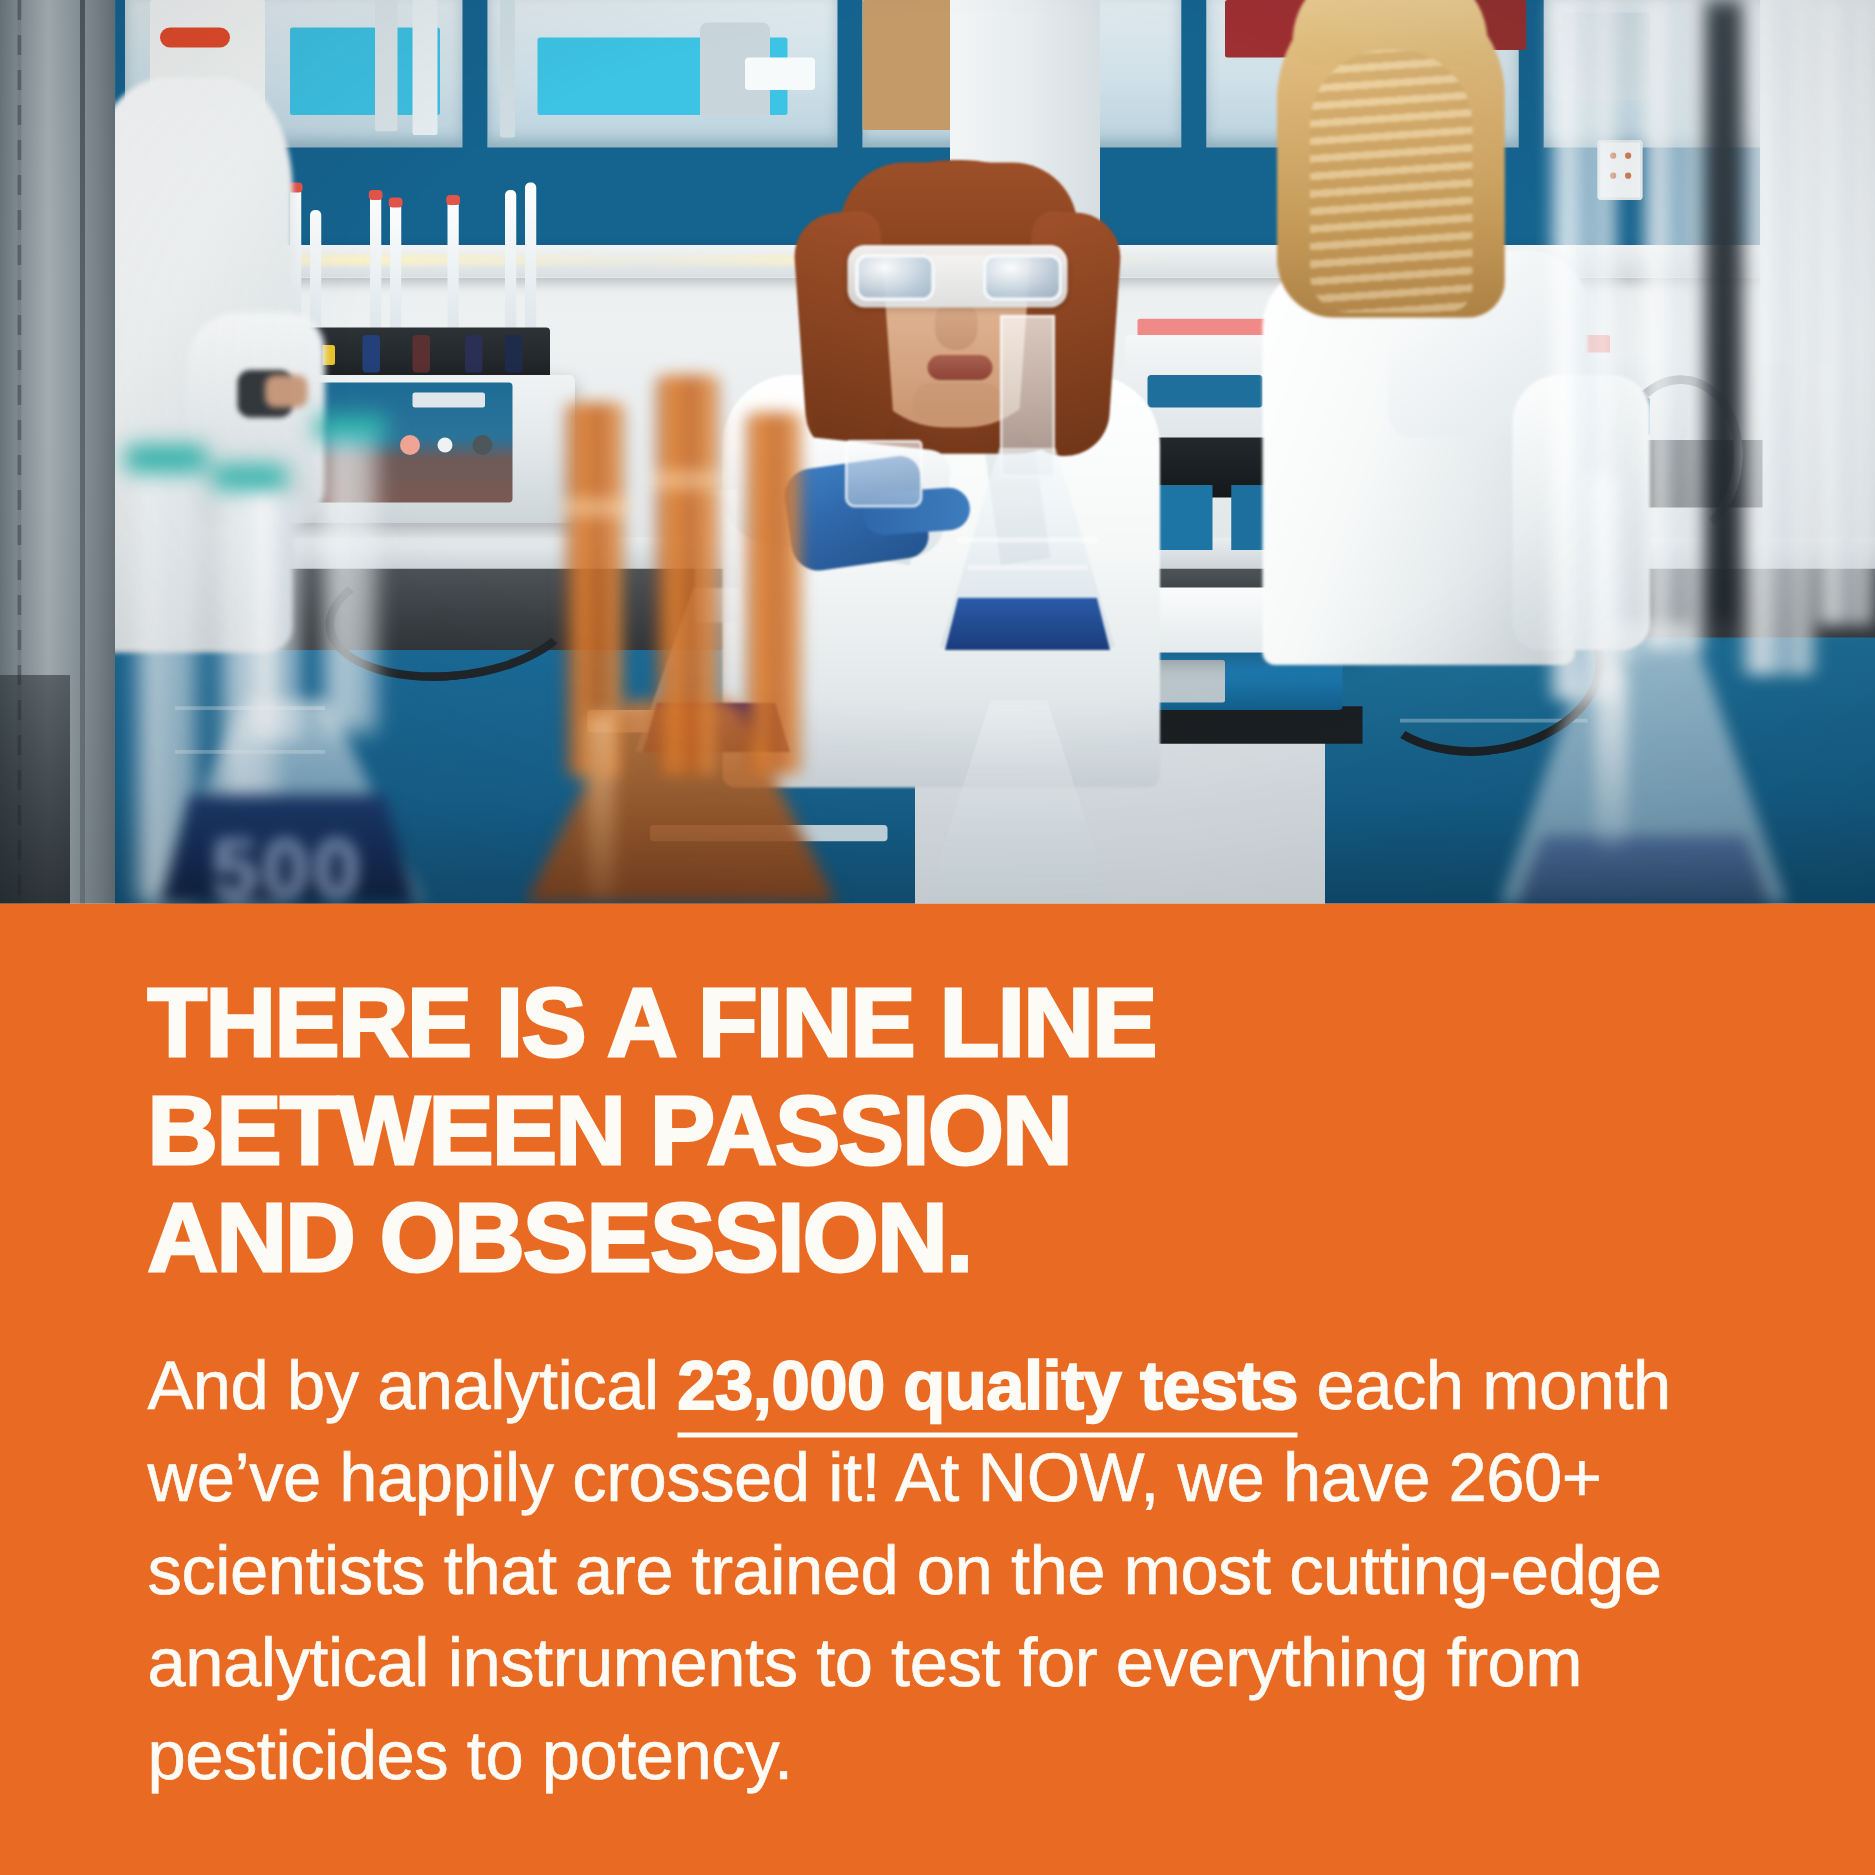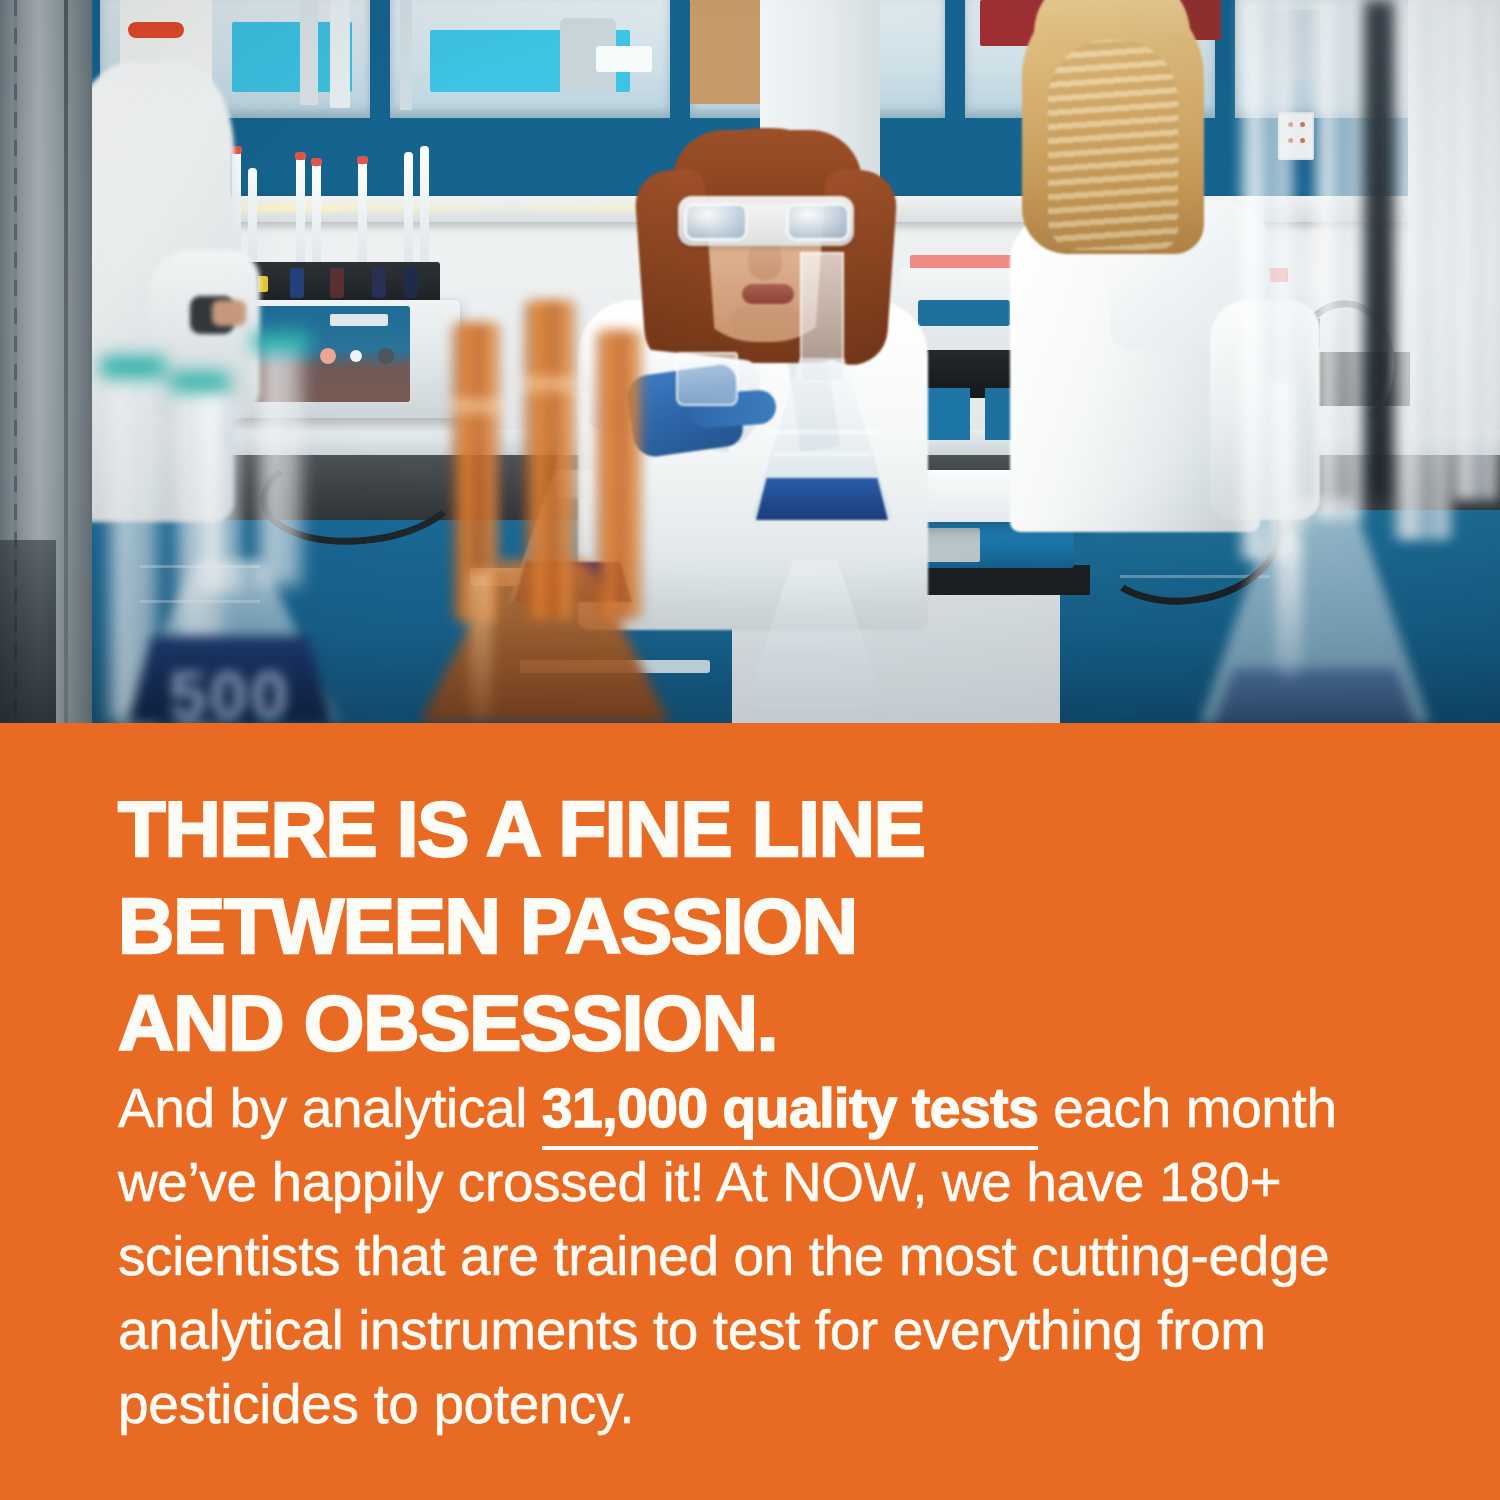--- a/index.html
+++ b/index.html
@@ -534,21 +534,21 @@
     margin: 0;
     color: #fdfbf5;
     font-family: "Liberation Sans", sans-serif;
     font-weight: 700;
     font-size: 78px;
     line-height: 86px;
     letter-spacing: -1.2px;
     text-transform: uppercase;
     -webkit-text-stroke: 2.4px #fdfbf5;
   }
-  .headline .hl-line { display: block; white-space: nowrap; margin-top: 11px; }
+  .headline .hl-line { display: block; white-space: nowrap; }
 
   .body-copy {
     position: absolute;
     left: 118px;
     top: 348px;
     width: 1270px;
     margin: 0;
     color: #fdfbf5;
     font-family: "Liberation Sans", sans-serif;
     font-weight: 400;
@@ -765,16 +765,16 @@
   </div>
 
   <div class="panel">
 
     <h1 class="headline">
       <span class="hl-line">THERE IS A FINE LINE</span>
       <span class="hl-line">BETWEEN PASSION</span>
       <span class="hl-line">AND OBSESSION.</span>
     </h1>
 
-    <p class="body-copy"><span>And by analytical </span><span class="highlight">31,000 quality tests</span><span> each month we’ve happily crossed it! At NOW, we have 180+ scientists that are trained on the most cutting-edge analytical instruments to test for everything from pesticides to potency.</span></p>
+    <p class="body-copy"><span>And by analytical </span><span class="highlight">23,000 quality tests</span><span> each month we’ve happily crossed it! At NOW, we have 260+ scientists that are trained on the most cutting-edge analytical instruments to test for everything from pesticides to potency.</span></p>
 
   </div>
 </div>
 
 </body></html>

